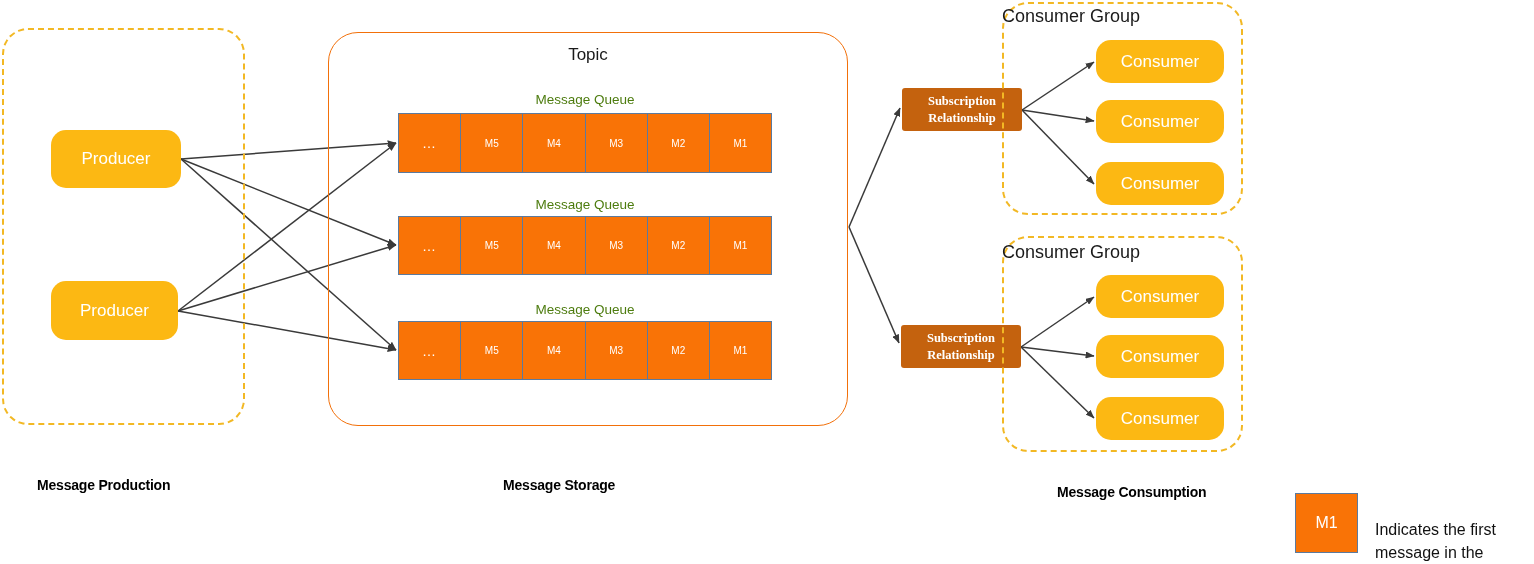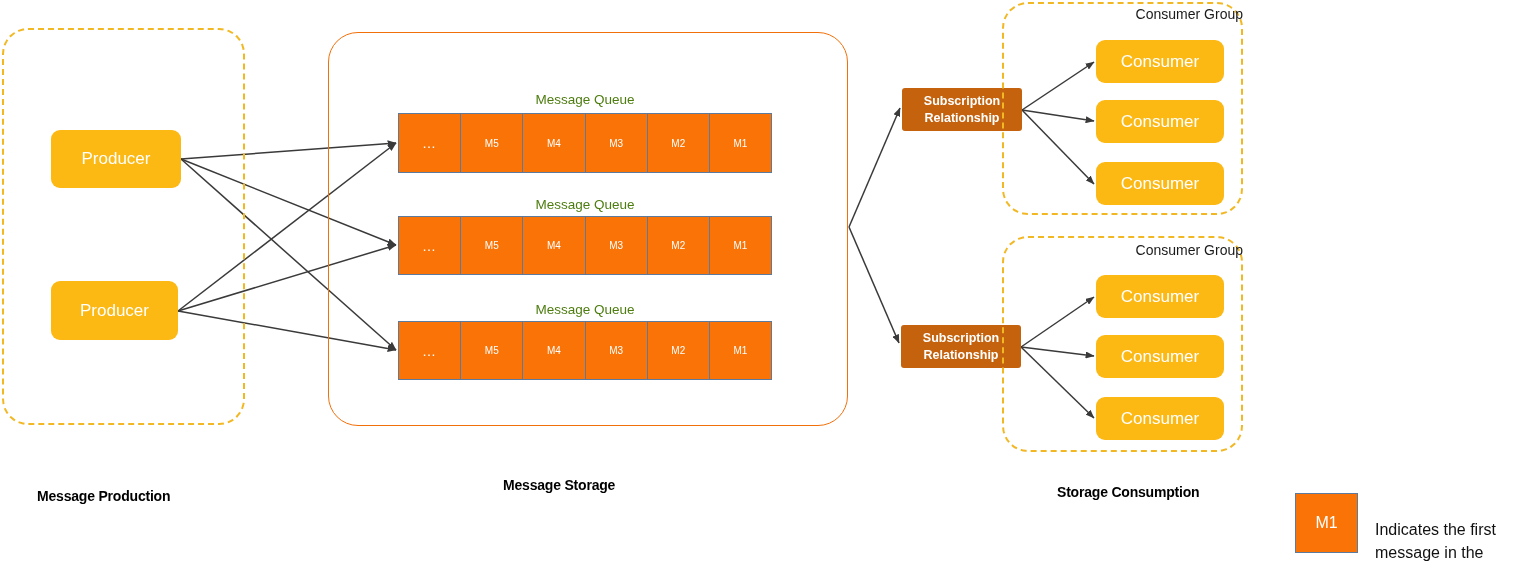--- a/index.html
+++ b/index.html
@@ -22,62 +22,63 @@
     pointer-events: none;
   }
   .group-box {
     position: absolute;
     border: 2px dashed #F2B824;
     border-radius: 26px;
     box-sizing: border-box;
   }
   .group-title {
     position: absolute;
-    text-align: right;
-    font-size: 14px;
+    text-align: left;
+    font-size: 18px;
     color: #1a1a1a;
     white-space: nowrap;
   }
   .topic-box {
     position: absolute;
     border: 1.6px solid #F2700A;
     border-radius: 30px;
     box-sizing: border-box;
   }
   .topic-title {
     position: absolute;
     text-align: center;
     font-size: 17px;
     color: #1a1a1a;
     white-space: nowrap;
   }
   .rounded-node {
     position: absolute;
     background: #FCB813;
-    border-radius: 9px;
+    border-radius: 15px;
     color: #ffffff;
     display: flex;
     align-items: center;
     justify-content: center;
     font-size: 17px;
     box-sizing: border-box;
   }
   .sub-node {
     position: absolute;
     background: #C4620E;
     border-radius: 3px;
     color: #ffffff;
     display: flex;
     flex-direction: column;
     align-items: center;
     justify-content: center;
     font-size: 12.5px;
     font-weight: bold;
     line-height: 1.35;
     box-sizing: border-box;
+    font-family: Liberation Serif, serif;
   }
   .queue {
     position: absolute;
     display: flex;
     border: 1.6px solid #5B7A9E;
     box-sizing: border-box;
   }
   .queue-cell {
     flex: 1 1 0;
     background: #F97306;
@@ -162,20 +163,21 @@
   <div class="group-box" style="left:2px; top:28px; width:243px; height:397px;"></div>
 
   <div class="rounded-node" style="left:51px; top:130px; width:130px; height:58px;">
     <span>Producer</span>
   </div>
   <div class="rounded-node" style="left:51px; top:281px; width:127px; height:59px;">
     <span>Producer</span>
   </div>
 
   <div class="topic-box" style="left:328px; top:32px; width:520px; height:394px;"></div>
+  <div class="topic-title" style="left:328px; top:45px; width:520px;">Topic</div>
 
   <div class="queue-label" style="left:398px; top:92px; width:374px;">Message Queue</div>
   <div class="queue" style="left:398px; top:113px; width:374px; height:60px;">
     <div class="queue-cell ellipsis">…</div>
     <div class="queue-cell">M5</div>
     <div class="queue-cell">M4</div>
     <div class="queue-cell">M3</div>
     <div class="queue-cell">M2</div>
     <div class="queue-cell">M1</div>
   </div>
@@ -228,23 +230,23 @@
   <div class="rounded-node" style="left:1096px; top:275px; width:128px; height:43px;">
     <span>Consumer</span>
   </div>
   <div class="rounded-node" style="left:1096px; top:335px; width:128px; height:43px;">
     <span>Consumer</span>
   </div>
   <div class="rounded-node" style="left:1096px; top:397px; width:128px; height:43px;">
     <span>Consumer</span>
   </div>
 
-  <div class="stage-label" style="left:37px; top:488px;">Message Production</div>
+  <div class="stage-label" style="left:37px; top:477px;">Message Production</div>
   <div class="stage-label" style="left:503px; top:477px;">Message Storage</div>
-  <div class="stage-label" style="left:1057px; top:484px;">Storage Consumption</div>
+  <div class="stage-label" style="left:1057px; top:484px;">Message Consumption</div>
 
   <div class="legend-swatch" style="left:1295px; top:493px; width:63px; height:60px;">
     <span>M1</span>
   </div>
   <div class="legend-text" style="left:1375px; top:518px; width:155px;">Indicates the first
 message in the queue.</div>
 
 </div>
 
 </body></html>

